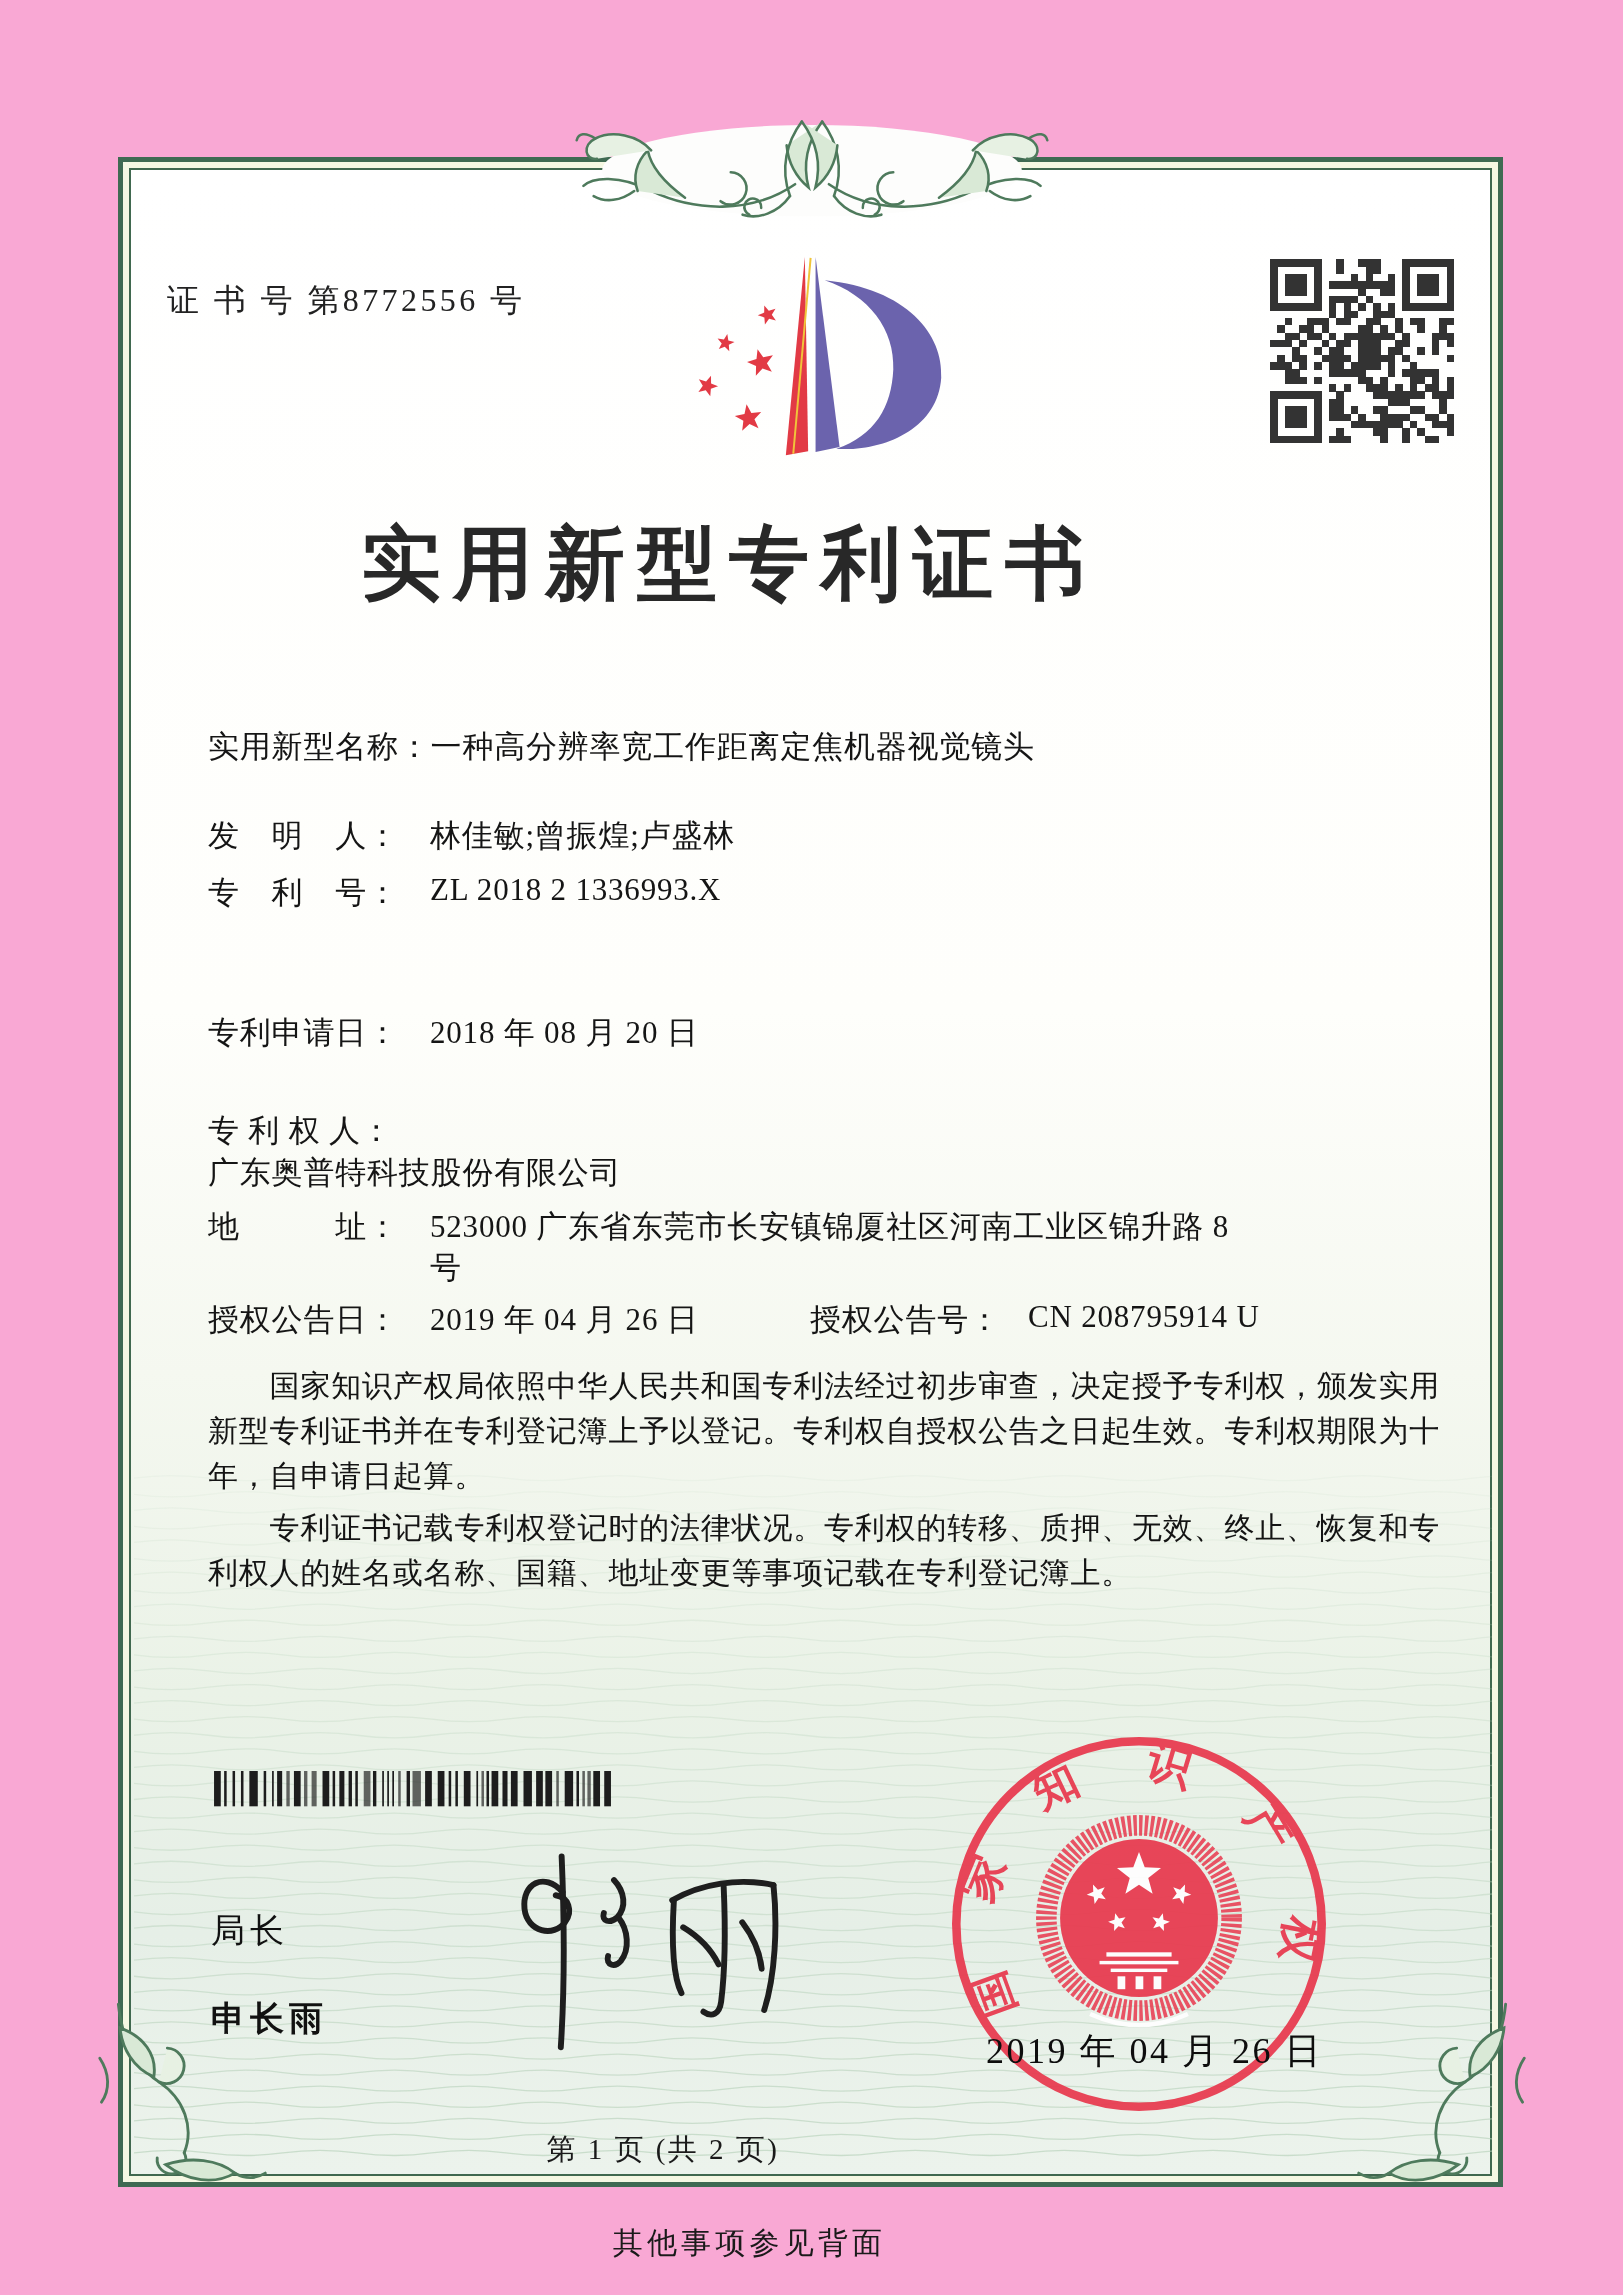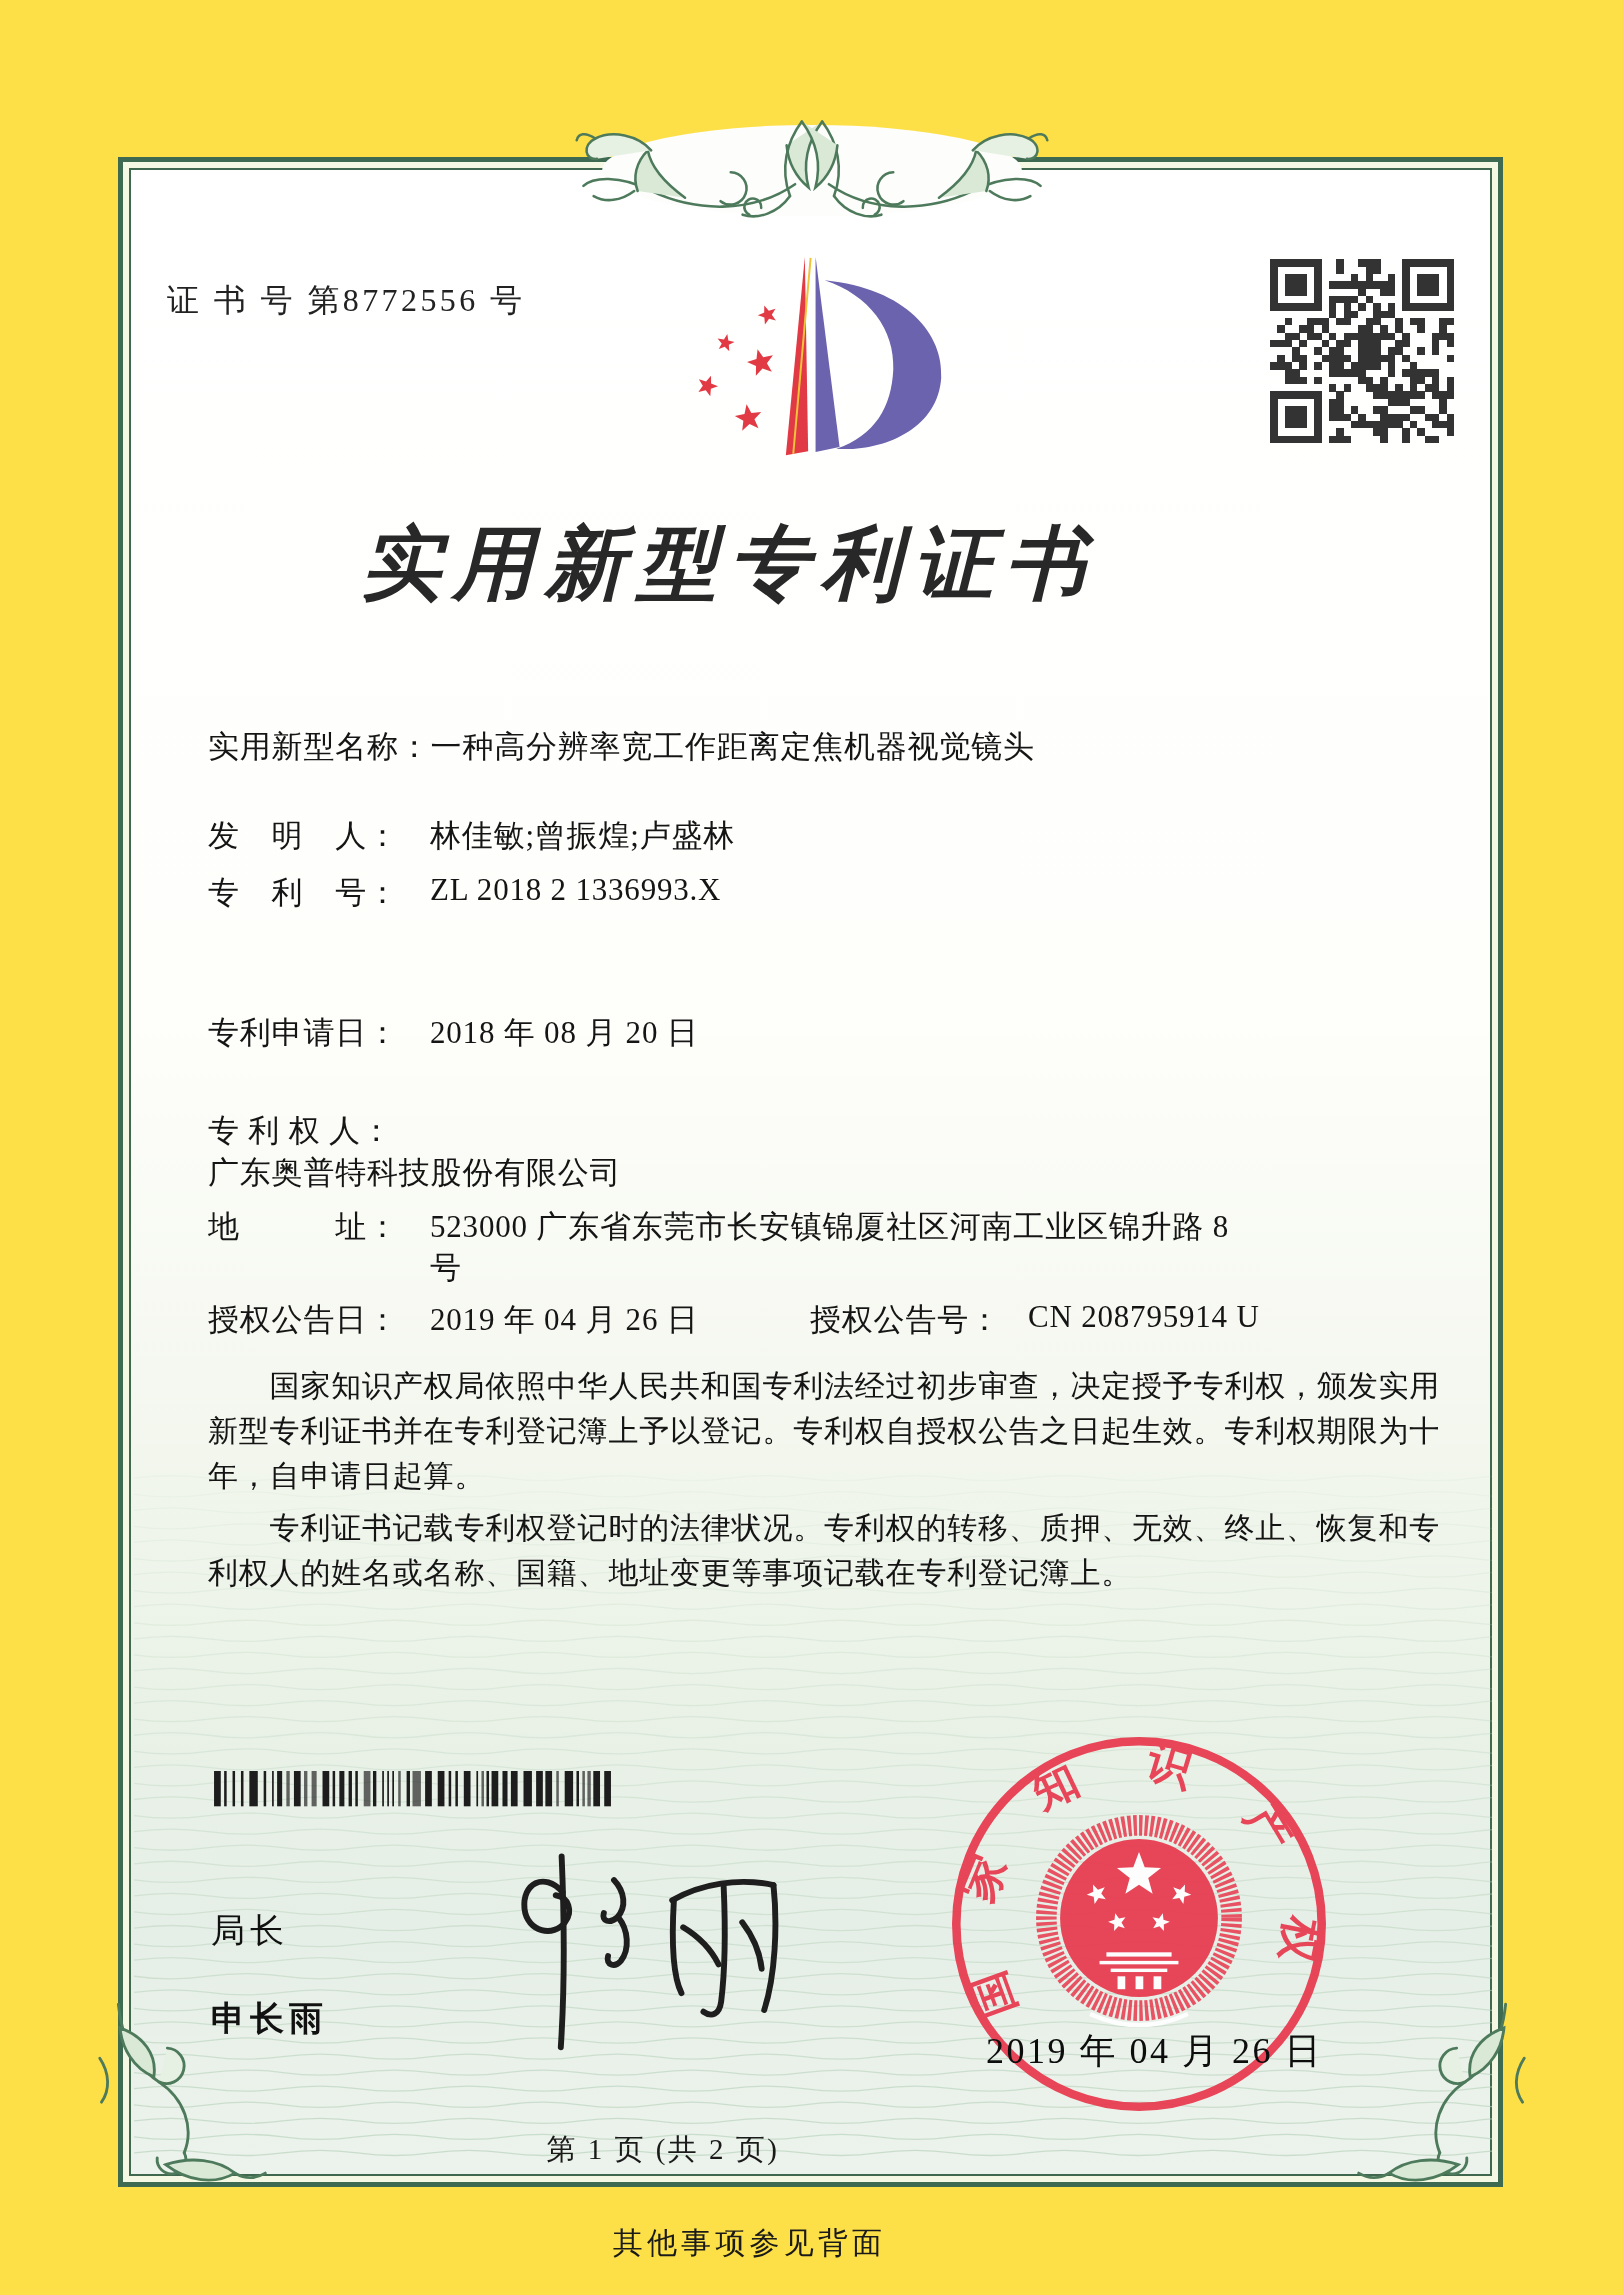--- a/index.html
+++ b/index.html
@@ -1,34 +1,34 @@
 <!DOCTYPE html>
 <html style="font-size:13.5px"><head>
 <meta charset="utf-8">
 <style>
   html,body{margin:0;padding:0;background:#ffffff;}
   .page{
     position:relative; width:1624px; height:2295px; margin:0 auto;
-    background:#fde047; overflow:hidden;
+    background:#f9a8d4; overflow:hidden;
     font-family:"Liberation Serif","DejaVu Serif",serif; color:#1c1c1c;
   }
   .abs{position:absolute;}
   
   .frame{
     position:absolute; left:118px; top:157px; width:1385px; height:2030px;
     box-sizing:border-box; border:5px solid #3f6a52; background:#f5f8e3; z-index:1;
   }
   .frame-inner{
     position:absolute; inset:6px; border:2.5px solid #40684f;
     background:linear-gradient(180deg,#ffffff 0%,#fefefb 42%,#f5f8f0 60%,#eaf2e7 76%,#e6efe7 88%,#ecf3ec 100%);
   }
   .cert-no{left:167px; top:279px; font-size:32px; letter-spacing:3.4px; color:#222; z-index:5;}
   .title{
     left:0; top:511px; width:1458px; text-align:center;
-    font-size:80px; font-weight:700; letter-spacing:12px; color:#282828; z-index:5;font-style:italic;
+    font-size:80px; font-weight:700; letter-spacing:12px; color:#282828; z-index:5;
   }
   .row{position:absolute; left:208px; display:flex; align-items:flex-start; font-size:31px; color:#151515; z-index:5; white-space:nowrap;}
   .row .lbl{display:inline-block; min-width:222px; letter-spacing:0.8px;}
   .row .val{letter-spacing:0.8px;}
   .row-name{top:726px;} .row-inventor{top:815px;} .row-patno{top:872px;}
   .row-filing{top:1012px;} .row-patentee{top:1110px;flex-direction:column;}
   .row-address{top:1206px;} .row-address .val{white-space:normal; width:1007px; line-height:1.33;}
   .row-grantdate{top:1299px;} .row-grantno{top:1299px; left:810px;} .row-grantno .lbl{min-width:218px;}
   .addr2{display:block;}
   .body-text{left:208px; top:1363px; width:1215px; z-index:5;}

